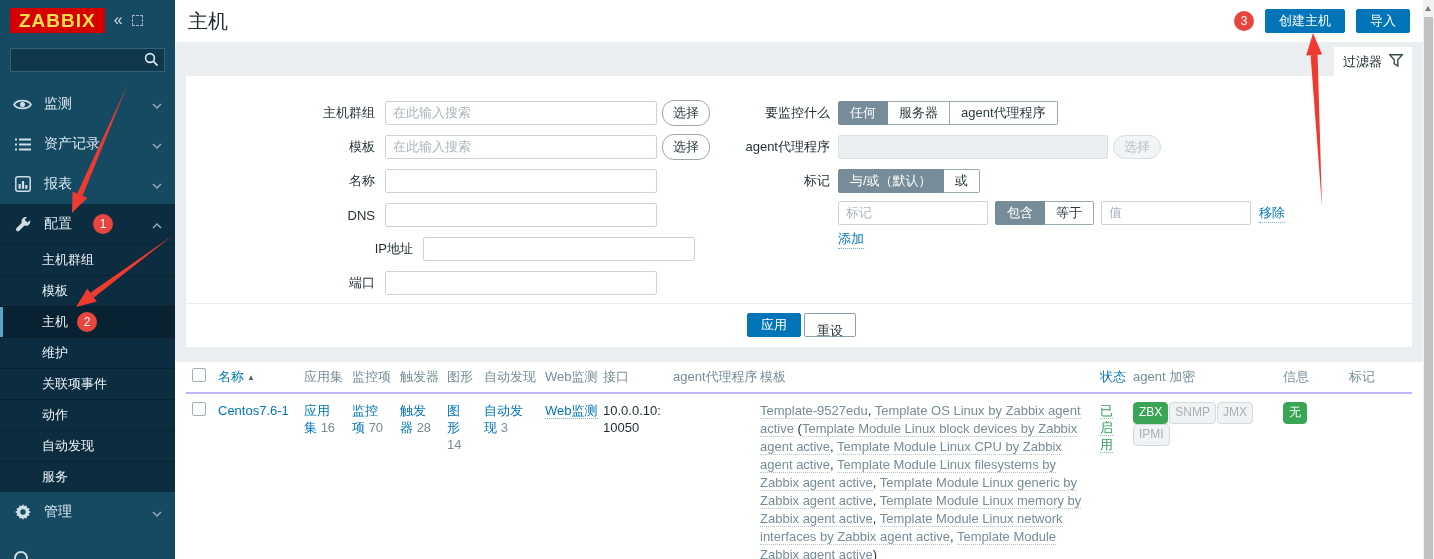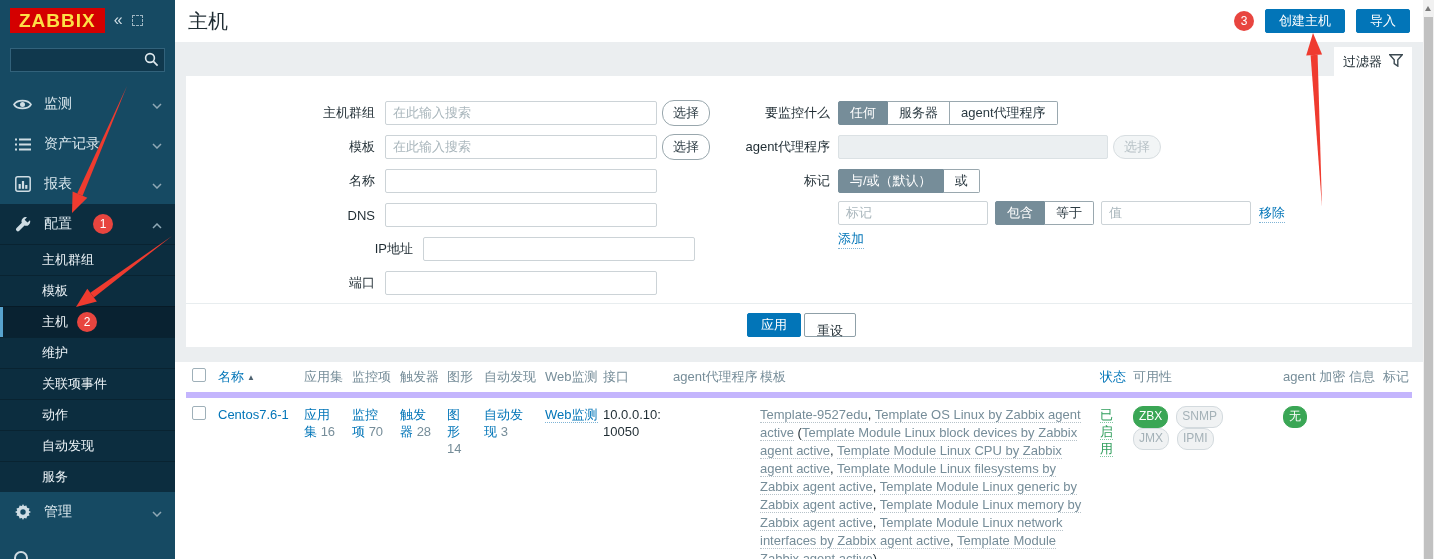--- a/index.html
+++ b/index.html
@@ -48,33 +48,33 @@
 .sgb{height:24px;padding:0 11px;background:#fff;border:1px solid #9aa8af;border-left-width:0;color:#2b3a42;font-size:13px;cursor:pointer;font-family:inherit}
 .sgb:first-child{border-left-width:1px;border-radius:2px 0 0 2px}
 .sgb:last-child{border-radius:0 2px 2px 0}
 .sgb.on{background:#768d99;border-color:#768d99;color:#fff}
 .lnk{color:#0275b8;text-decoration:none;cursor:pointer}
 .dot{border-bottom:1px dotted #7fb4d6}
 .pfoot{position:absolute;left:0;right:0;top:227px;border-top:1px solid #e8edef}
 
 .tbl{position:absolute;left:11px;right:11px;top:362px}
 .trow{display:grid;grid-template-columns:32px 86px 48px 48px 47px 37px 61px 58px 70px 87px 340px 33px 150px 66px 34px 30px;align-items:start}
-.thead{border-bottom:6px solid #c4b5fd}
+.thead{border-bottom:2px solid #c4b5fd}
 .th{padding:6px 3px 6px 0;color:#768d99;white-space:nowrap}
 .td{padding:8px 10px 8px 0;line-height:17px}
 .c0{padding-left:6px}
 .td.c5{padding-right:12px}
 .td.c7{padding-right:2px}
 .td.c10{padding-right:16px;line-height:18px}
 .rrow{border-bottom:1px solid #e8ecee}
 .cb{width:14px;height:14px;border:1px solid #9fb0b9;border-radius:2px;background:#fff;display:inline-block;cursor:pointer}
 .cnt{color:#768d99}
 .glnk{color:#768d99;text-decoration:none;border-bottom:1px dotted #b7c3ca;cursor:pointer}
 .grn{color:#2f9e5c;text-decoration:none;border-bottom:1px dotted #7fc9a0;cursor:pointer}
-.av{display:inline-block;padding:1px 5px 2px;font-size:12px;border-radius:10px;margin-right:8px;border:1px solid transparent}
+.av{display:inline-block;padding:1px 5px 2px;font-size:12px;border-radius:4px;margin-right:1px;border:1px solid transparent}
 .av.on{background:#3aa655;border-color:#3aa655;color:#fff}
 .av.off{background:#f0f2f3;border-color:#d3dade;color:#a4b1b7}
 .sort{font-size:8px;color:#4e6270;margin-left:3px;vertical-align:1px}
 
 .sbar{position:absolute;right:0;top:0;width:11px;height:559px;background:#f1f1f1;z-index:3}
 .sbar .up{position:absolute;top:6px;left:2px;width:0;height:0;border-left:3.5px solid transparent;border-right:3.5px solid transparent;border-bottom:5px solid #7a7a7a}
 .sbar .thumb{position:absolute;top:17px;bottom:0;left:1px;right:1px;background:#c1c1c1;cursor:pointer}
 
 .arrows{position:absolute;inset:0;z-index:60;pointer-events:none}
 </style>
@@ -291,21 +291,20 @@
           <div class="th c2">应用集</div>
           <div class="th c3">监控项</div>
           <div class="th c4">触发器</div>
           <div class="th c5">图形</div>
           <div class="th c6">自动发现</div>
           <div class="th c7">Web监测</div>
           <div class="th c8">接口</div>
           <div class="th c9">agent代理程序</div>
           <div class="th c10">模板</div>
           <div class="th c11"><a class="lnk">状态</a></div>
-          <div class="th c12">可用性</div>
           <div class="th c13">agent 加密</div>
           <div class="th c14">信息</div>
           <div class="th c15">标记</div>
         </div>
       <div id="tbody">
           <div class="trow rrow">
             <div class="td c0"><span class="cb"></span></div>
             <div class="td c1"><a class="lnk">Centos7.6-1</a></div>
             <div class="td c2"><a class="lnk">应用集</a> <span class="cnt">16</span></div>
             <div class="td c3"><a class="lnk">监控项</a> <span class="cnt">70</span></div>

